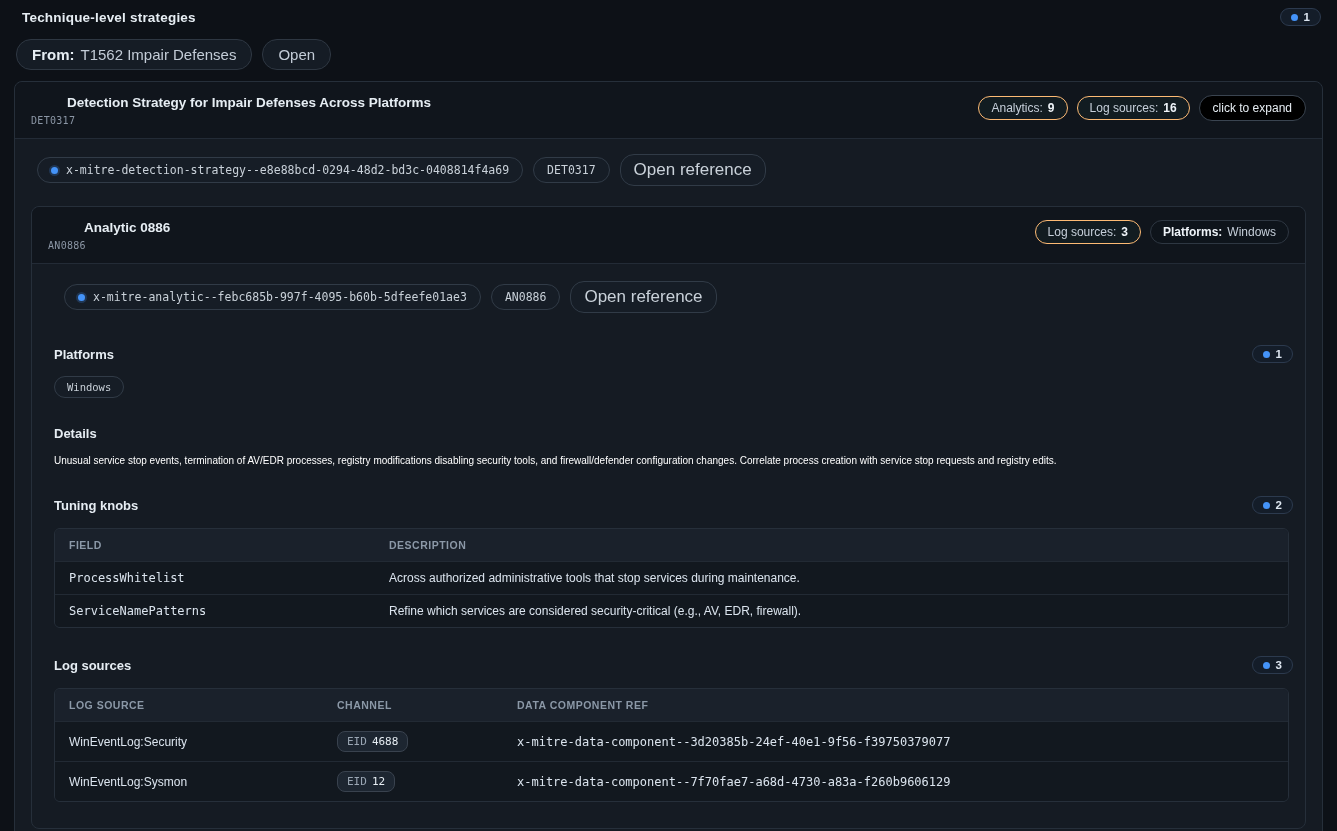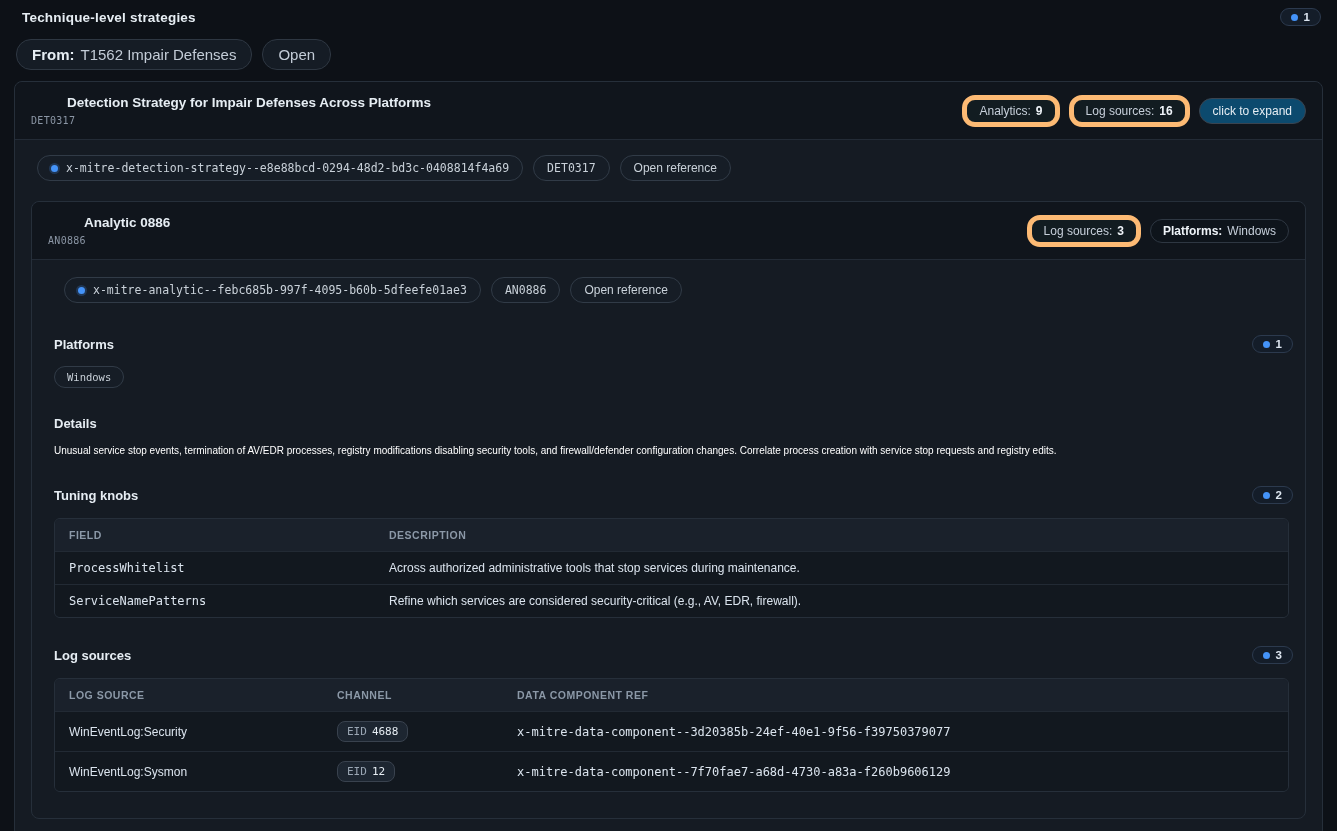--- a/index.html
+++ b/index.html
@@ -41,38 +41,38 @@
     background: #10151c; border-bottom: 1px solid #232b36;
     border-radius: 8px 8px 0 0; padding: 13px 16px 12px 16px;
   }
   .card-title { font-size: 13.5px; font-weight: bold; margin-left: 36px; }
   .card-id { font-size: 10px; color: #8b96a5; margin-top: 5px; letter-spacing: .3px; }
   .header-badges { display: flex; gap: 9px; align-items: center; }
   .badge {
     display: inline-flex; align-items: center; gap: 5px;
     border-radius: 13px; padding: 4px 12px; font-size: 12px; color: #c6cfda;
   }
-  .badge.teal { background: #121c21; border: 5px solid #fdba74; }
+  .badge.teal { background: #121c21; border: 1px solid #fdba74; }
   .badge.dark { background: #0e141b; border: 1px solid #2e3742; }
   .badge b { color: #eef3f8; }
   .expand-btn {
-    background: #0c4a6e; border: 1px solid #3a4450; border-radius: 14px;
+    background: #000000; border: 1px solid #3a4450; border-radius: 14px;
     padding: 5px 13px; font-size: 12px; color: #e6edf3; cursor: pointer;
     font-family: "Liberation Sans", sans-serif;
   }
 
   
   .pills-row { display: flex; gap: 10px; align-items: center; padding: 15px 16px 6px 22px; }
   .pills-row.inner { padding: 17px 16px 4px 16px; }
   .pill {
     display: inline-flex; align-items: center; gap: 8px;
     background: #161d26; border: 1px solid #313b47; border-radius: 14px;
     padding: 5px 13px; font-size: 11.5px; color: #c9d1d9; cursor: pointer;
   }
-  button.pill { font-family: "Liberation Sans", sans-serif; font-size: 12px; }
+  button.pill { font-family: "Liberation Sans", sans-serif; font-size: 17px; }
   .pill .dot { box-shadow: 0 0 0 2px rgba(68,147,248,.22); }
 
   .nested { margin: 14px 16px 18px 16px; }
   .nested-body { padding: 0 16px 26px 16px; }
 
   
   .section-head { display: flex; justify-content: space-between; align-items: center; margin: 28px 0 0 6px; }
   .section-head .count-badge { margin-right: -4px; }
   .section-title { font-size: 13px; font-weight: bold; }
   .platform-pill {

